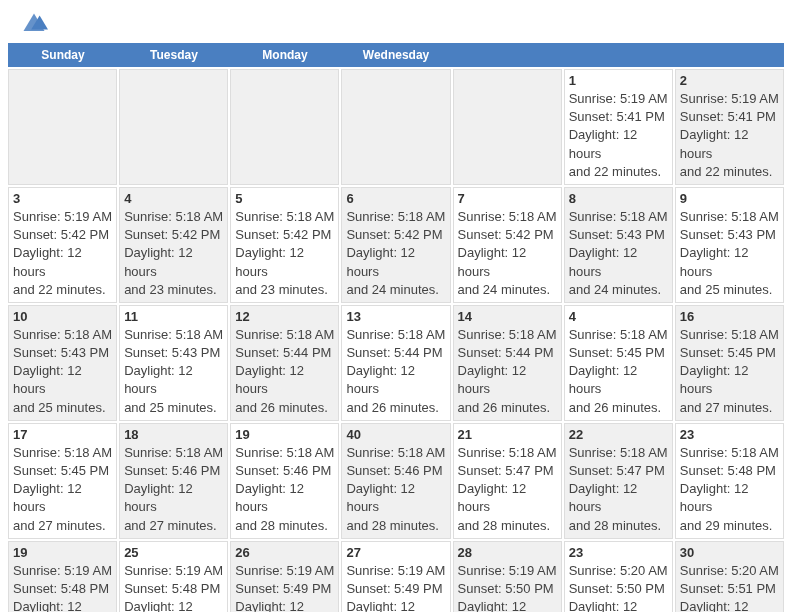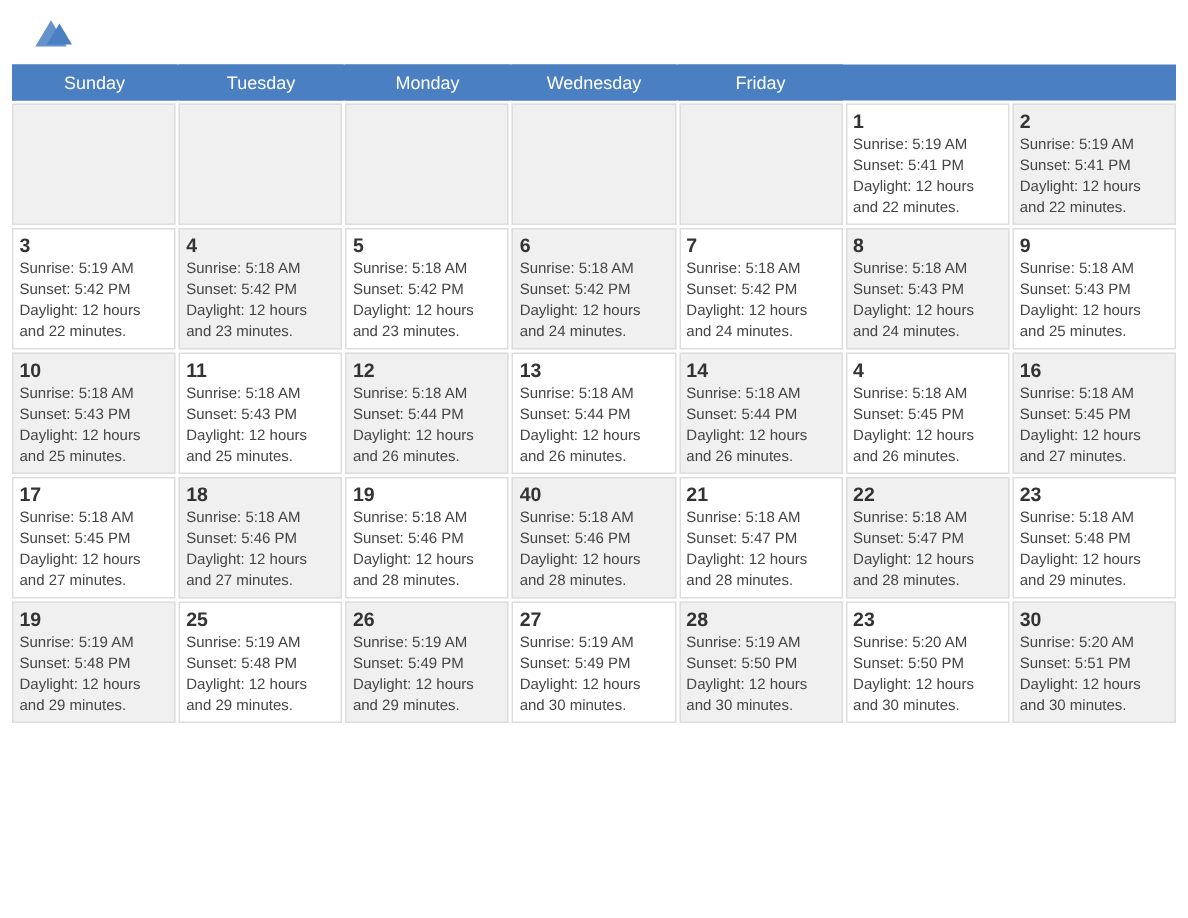--- a/index.html
+++ b/index.html
@@ -12,31 +12,31 @@
     .logo-blue { font-size: 13px; font-weight: bold; color: #4a7fc1; }
     .logo-icon { width: 28px; height: 28px; }
     
     .title-section { text-align: right; }
     .month-title { font-size: 32px; font-weight: normal; color: #333; }
     .location { font-size: 14px; color: #555; }
     
     .calendar { width: 100%; padding: 0 8px 8px 8px; }
     
     .cal-header { display: grid; grid-template-columns: repeat(7, 1fr); gap: 1px; background: #4a7fc1; margin-bottom: 2px; }
-    .cal-header-cell { background: #4a7fc1; color: #fff; text-align: center; padding: 5px 2px; font-size: 12px; font-weight: normal; }
+    .cal-header-cell { background: #4a7fc1; color: #fff; text-align: center; padding: 5px 2px; font-size: 12px; font-weight: bold; }
     
     .cal-body { display: flex; flex-direction: column; gap: 2px; }
     .cal-row { display: grid; grid-template-columns: repeat(7, 1fr); gap: 2px; }
     
     .cal-cell { background: #fff; border: 1px solid #ddd; min-height: 78px; padding: 3px 4px; vertical-align: top; }
     .cal-cell.empty { background: #f9f9f9; }
     .cal-cell.shaded { background: #f0f0f0; }
     
     .day-num { font-size: 13px; font-weight: bold; color: #333; margin-bottom: 2px; }
-    .day-info { font-size: 10px; color: #444; line-height: 1.4; }
+    .day-info { font-size: 13px; color: #444; line-height: 1.4; }
   </style>
 </head>
 <body>
 
 <div class="header">
   <div class="logo">
     <svg class="logo-icon" viewBox="0 0 40 40">
       <polygon points="20,5 35,30 5,30" fill="#4a7fc1" opacity="0.85"></polygon>
       <polygon points="28,8 40,28 16,28" fill="#4a7fc1"></polygon>
     </svg>
@@ -50,21 +50,20 @@
     <div class="location"></div>
   </div>
 </div>
 
 <div class="calendar">
   <div class="cal-header">
   <div class="cal-header-cell">Sunday</div>
       <div class="cal-header-cell">Tuesday</div>
       <div class="cal-header-cell">Monday</div>
       <div class="cal-header-cell">Wednesday</div>
-      <div class="cal-header-cell">Friday</div>
     </div>
   <div class="cal-body">
   <div class="cal-row">
         <div class="cal-cell shaded empty"></div>
         <div class="cal-cell shaded empty"></div>
         <div class="cal-cell shaded empty"></div>
         <div class="cal-cell shaded empty"></div>
         <div class="cal-cell shaded empty"></div>
         <div class="cal-cell">
           <div class="day-num">1</div>

